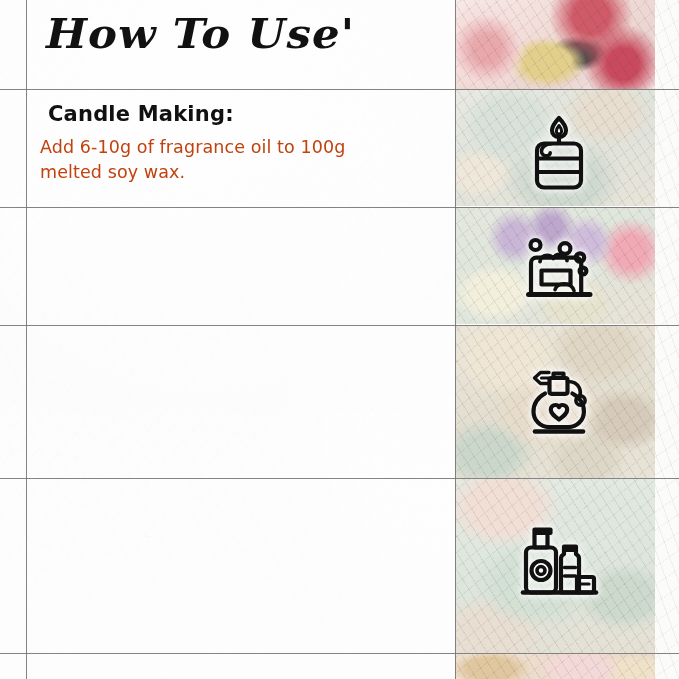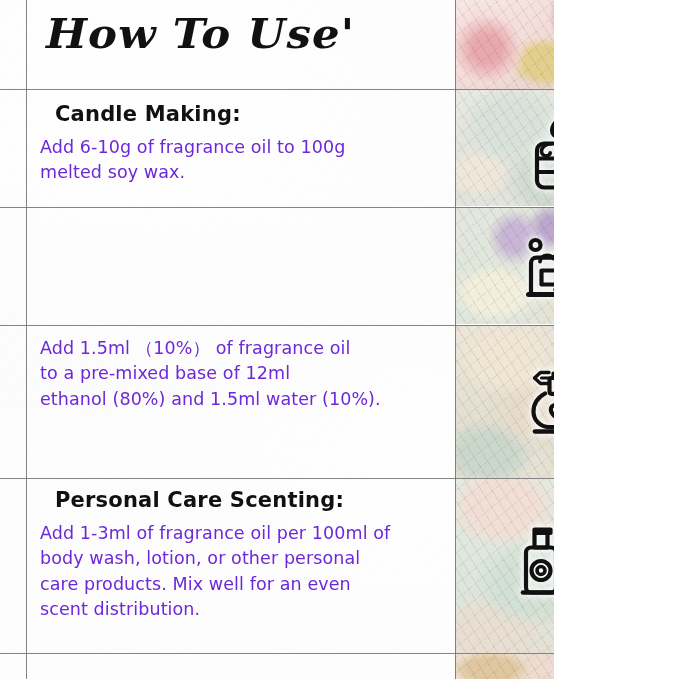--- a/index.html
+++ b/index.html
@@ -2,21 +2,21 @@
 <html><head>
 <meta charset="utf-8">
 <style>
   html,body{margin:0;padding:0;}
   body{
     width:679px;height:679px;overflow:hidden;
     font-family:"DejaVu Sans", sans-serif;
     background:#ffffff;
   }
   .poster{
-    position:relative;width:554px;height:679px;overflow:hidden;
+    position:relative;width:679px;height:679px;overflow:hidden;
     background:#fdfdfd;
   }
 
   
   .watermark{
     position:absolute;inset:0;
     opacity:.55;
     background-color:#fbfbfa;
     background-image:
       radial-gradient(ellipse 120px 52px at 12% 9%, rgba(120,128,126,.18) 0 1px, transparent 2px),
@@ -128,24 +128,24 @@
     position:absolute;left:46px;top:14px;
     font-family:"DejaVu Serif", serif;
     font-style:italic;font-weight:700;
     font-size:41px;line-height:1;color:#111;
     letter-spacing:1px;
     transform:scaleX(1.06);transform-origin:left center;
   }
   .section{position:absolute;left:40px;width:400px;}
   .sec-head{
     font-size:21px;font-weight:700;color:#111;
-    letter-spacing:.2px;margin:0 0 9px 15px;line-height:1.1;
+    letter-spacing:.2px;margin:0 0 9px 8px;line-height:1.1;
   }
   .sec-body{
-    font-size:17.5px;color:#6d28d9;line-height:1.45;
+    font-size:17.5px;color:#c2410c;line-height:1.45;
     letter-spacing:.1px;margin:0;white-space:pre-line;
   }
 
   
   .icon{position:absolute;left:517px;}
   .icon svg{display:block;filter:drop-shadow(0 0 2.5px rgba(255,255,255,.95))
                                  drop-shadow(0 0 5px rgba(255,255,255,.8));}
 </style>
 </head>
 <body>
@@ -188,32 +188,22 @@
   <div class="title">How To Use'</div>
 
   <div class="section" style="top:103px">
     <p class="sec-head">Candle Making:</p>
     <p class="sec-body">Add 6-10g of fragrance oil to 100g
 melted soy wax.</p>
   </div>
 
 
   <div class="section" style="top:336px">
-    <p class="sec-body">Add 1.5ml （10%） of fragrance oil
-to a pre-mixed base of 12ml
-ethanol (80%) and 1.5ml water (10%).</p>
-  </div>
-
-  <div class="section" style="top:489px">
-    <p class="sec-head">Personal Care Scenting:</p>
-    <p class="sec-body">Add 1-3ml of fragrance oil per 100ml of
-body wash, lotion, or other personal
-care products. Mix well for an even
-scent distribution.</p>
-  </div>
+  </div>
+
 
   <div class="icon" style="top:112px">
     <svg width="84" height="84" viewBox="0 0 84 84" fill="none" stroke="#111" stroke-width="4.2" stroke-linecap="round" stroke-linejoin="round">
       <path d="M42 6c0 0 7 7.5 7 12.2 0 4.2-3.1 6.9-7 6.9s-7-2.7-7-6.9C35 13.5 42 6 42 6z"></path>
       <path d="M42 13.5c0 0 2.6 3.2 2.6 5.4 0 1.9-1.2 3-2.6 3s-2.6-1.1-2.6-3c0-2.2 2.6-5.4 2.6-5.4z" stroke-width="3"></path>
       <path d="M42 25.1v5.4"></path>
       <rect x="20" y="31.5" width="44" height="44" rx="7"></rect>
       <path d="M20.5 46.5h43.2"></path>
       <path d="M20.5 60h43.2"></path>
       <path d="M34.5 31.8c-6 0-10 3.3-10 7.4 0 2.9 2.4 4.6 5 4.6 2.1 0 3.7-1.3 3.7-3" stroke-width="3.6"></path>

